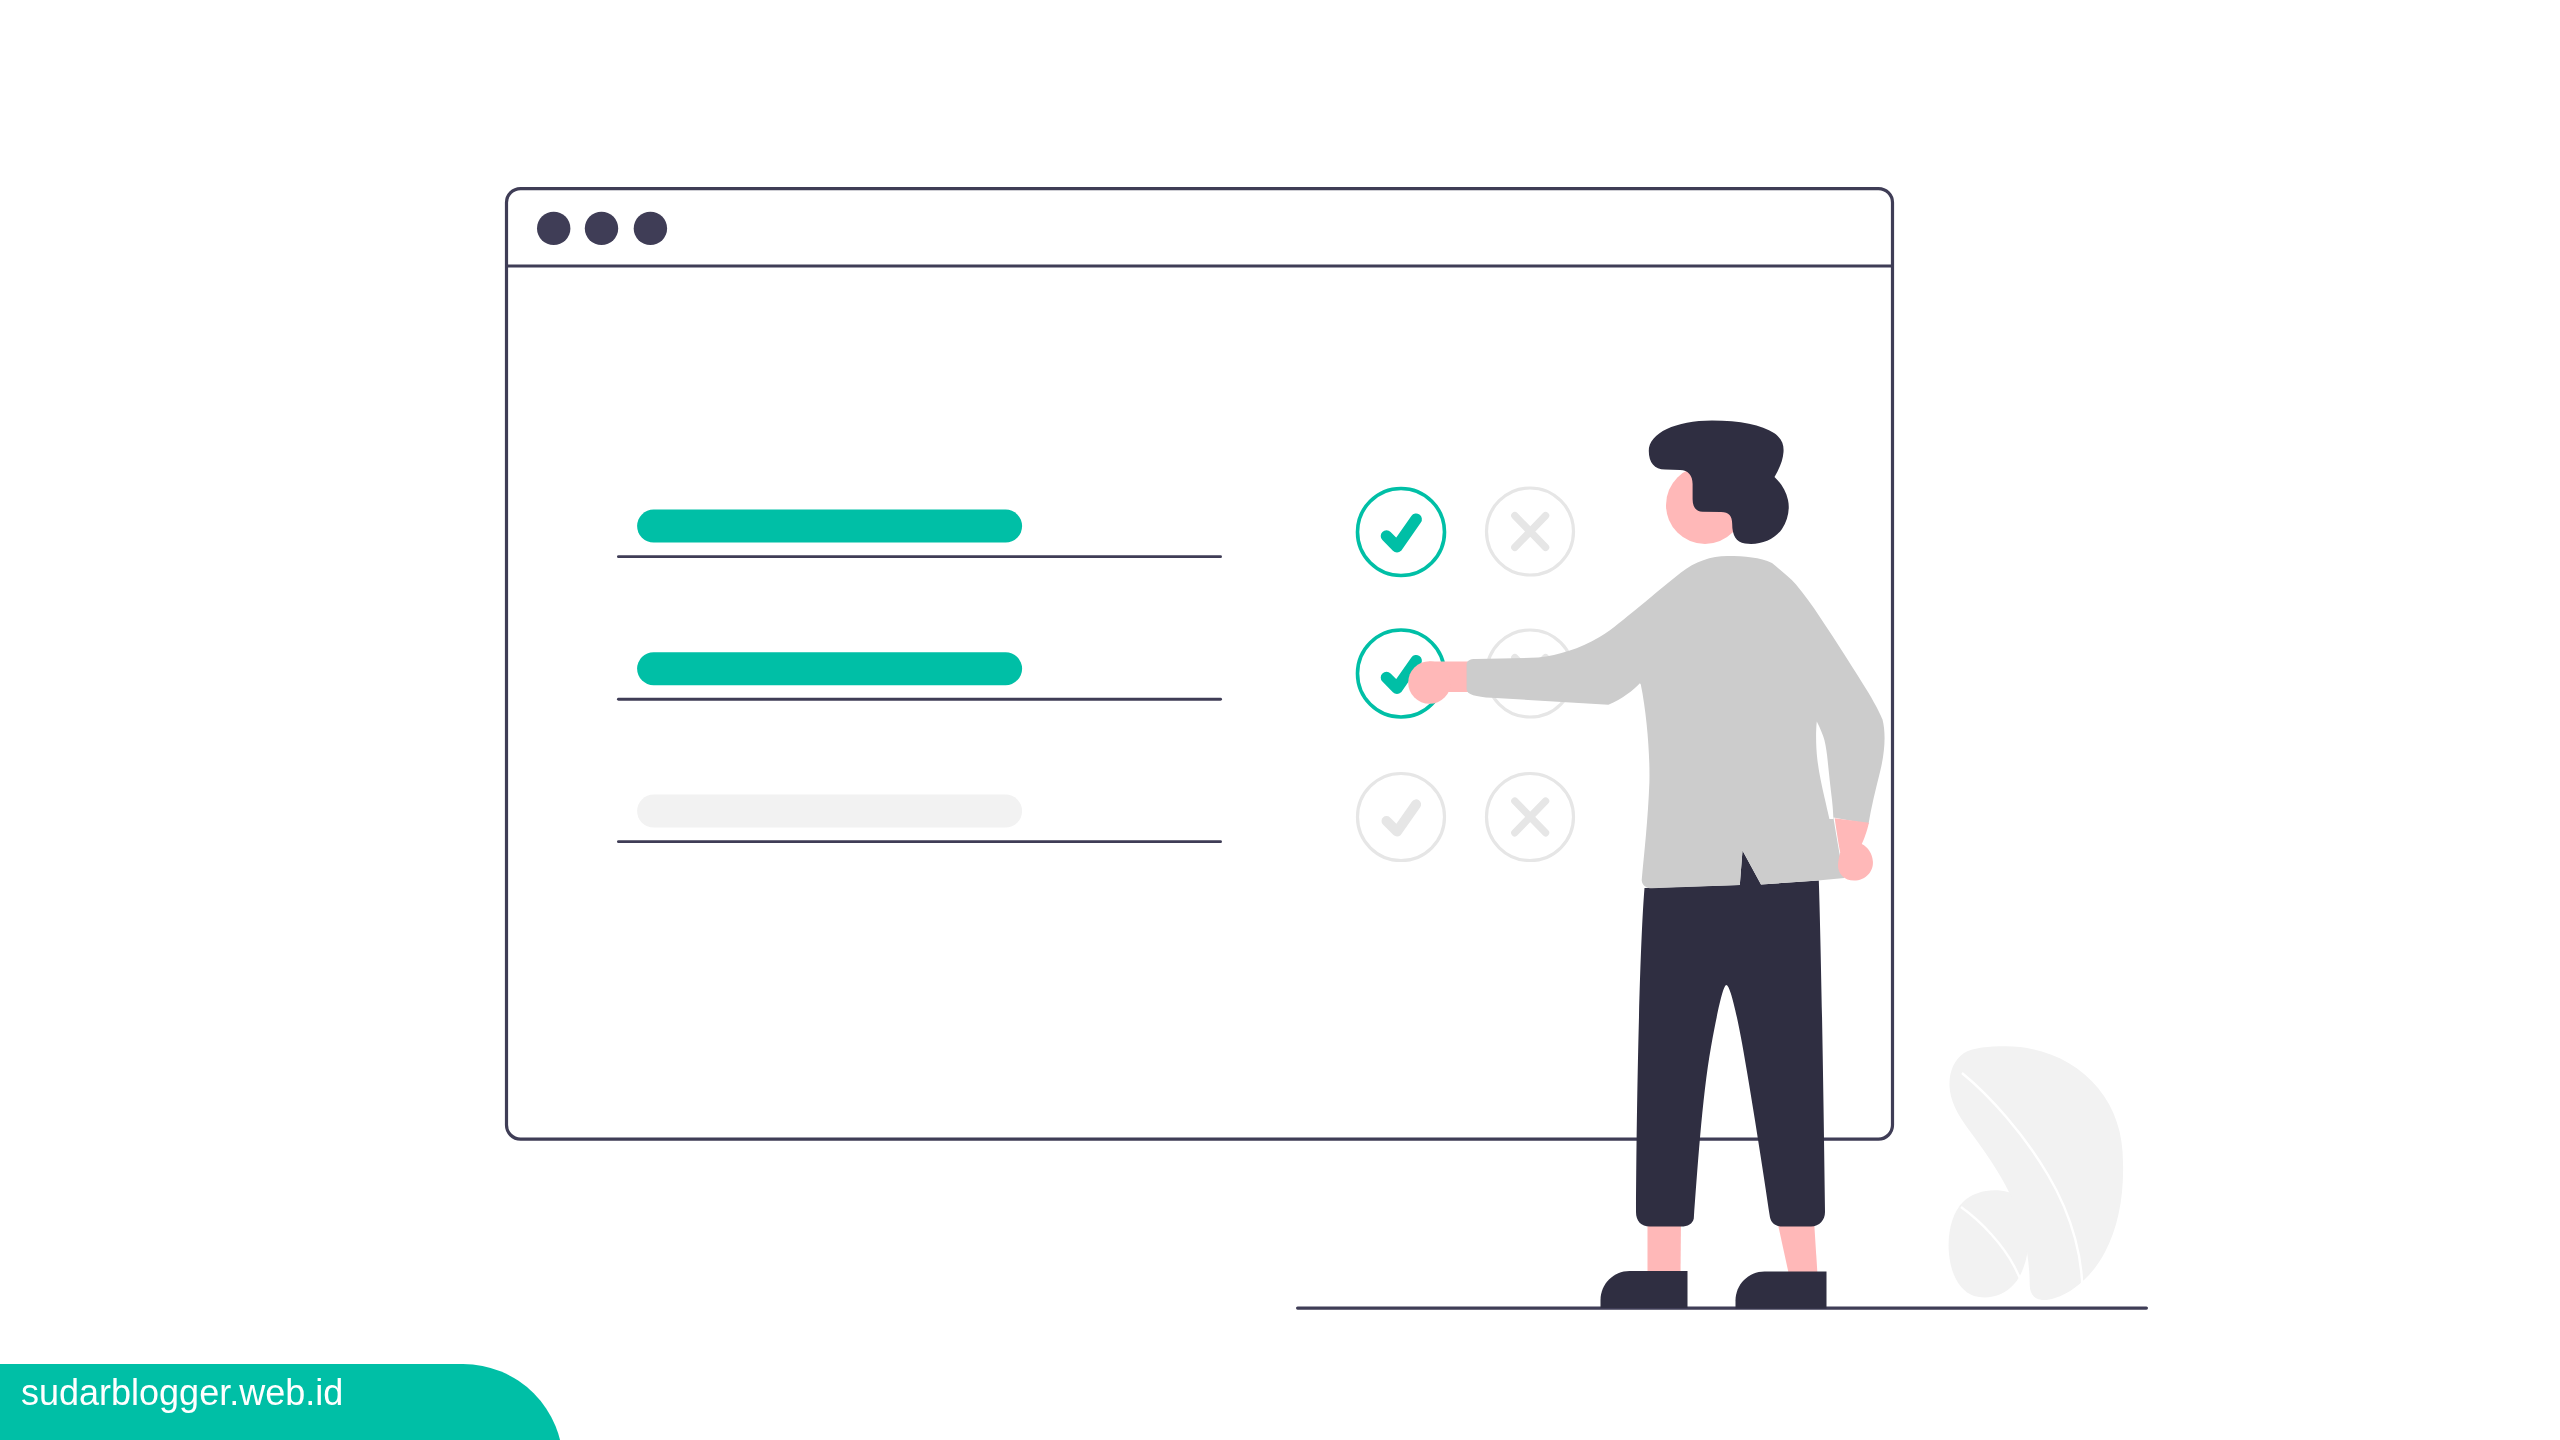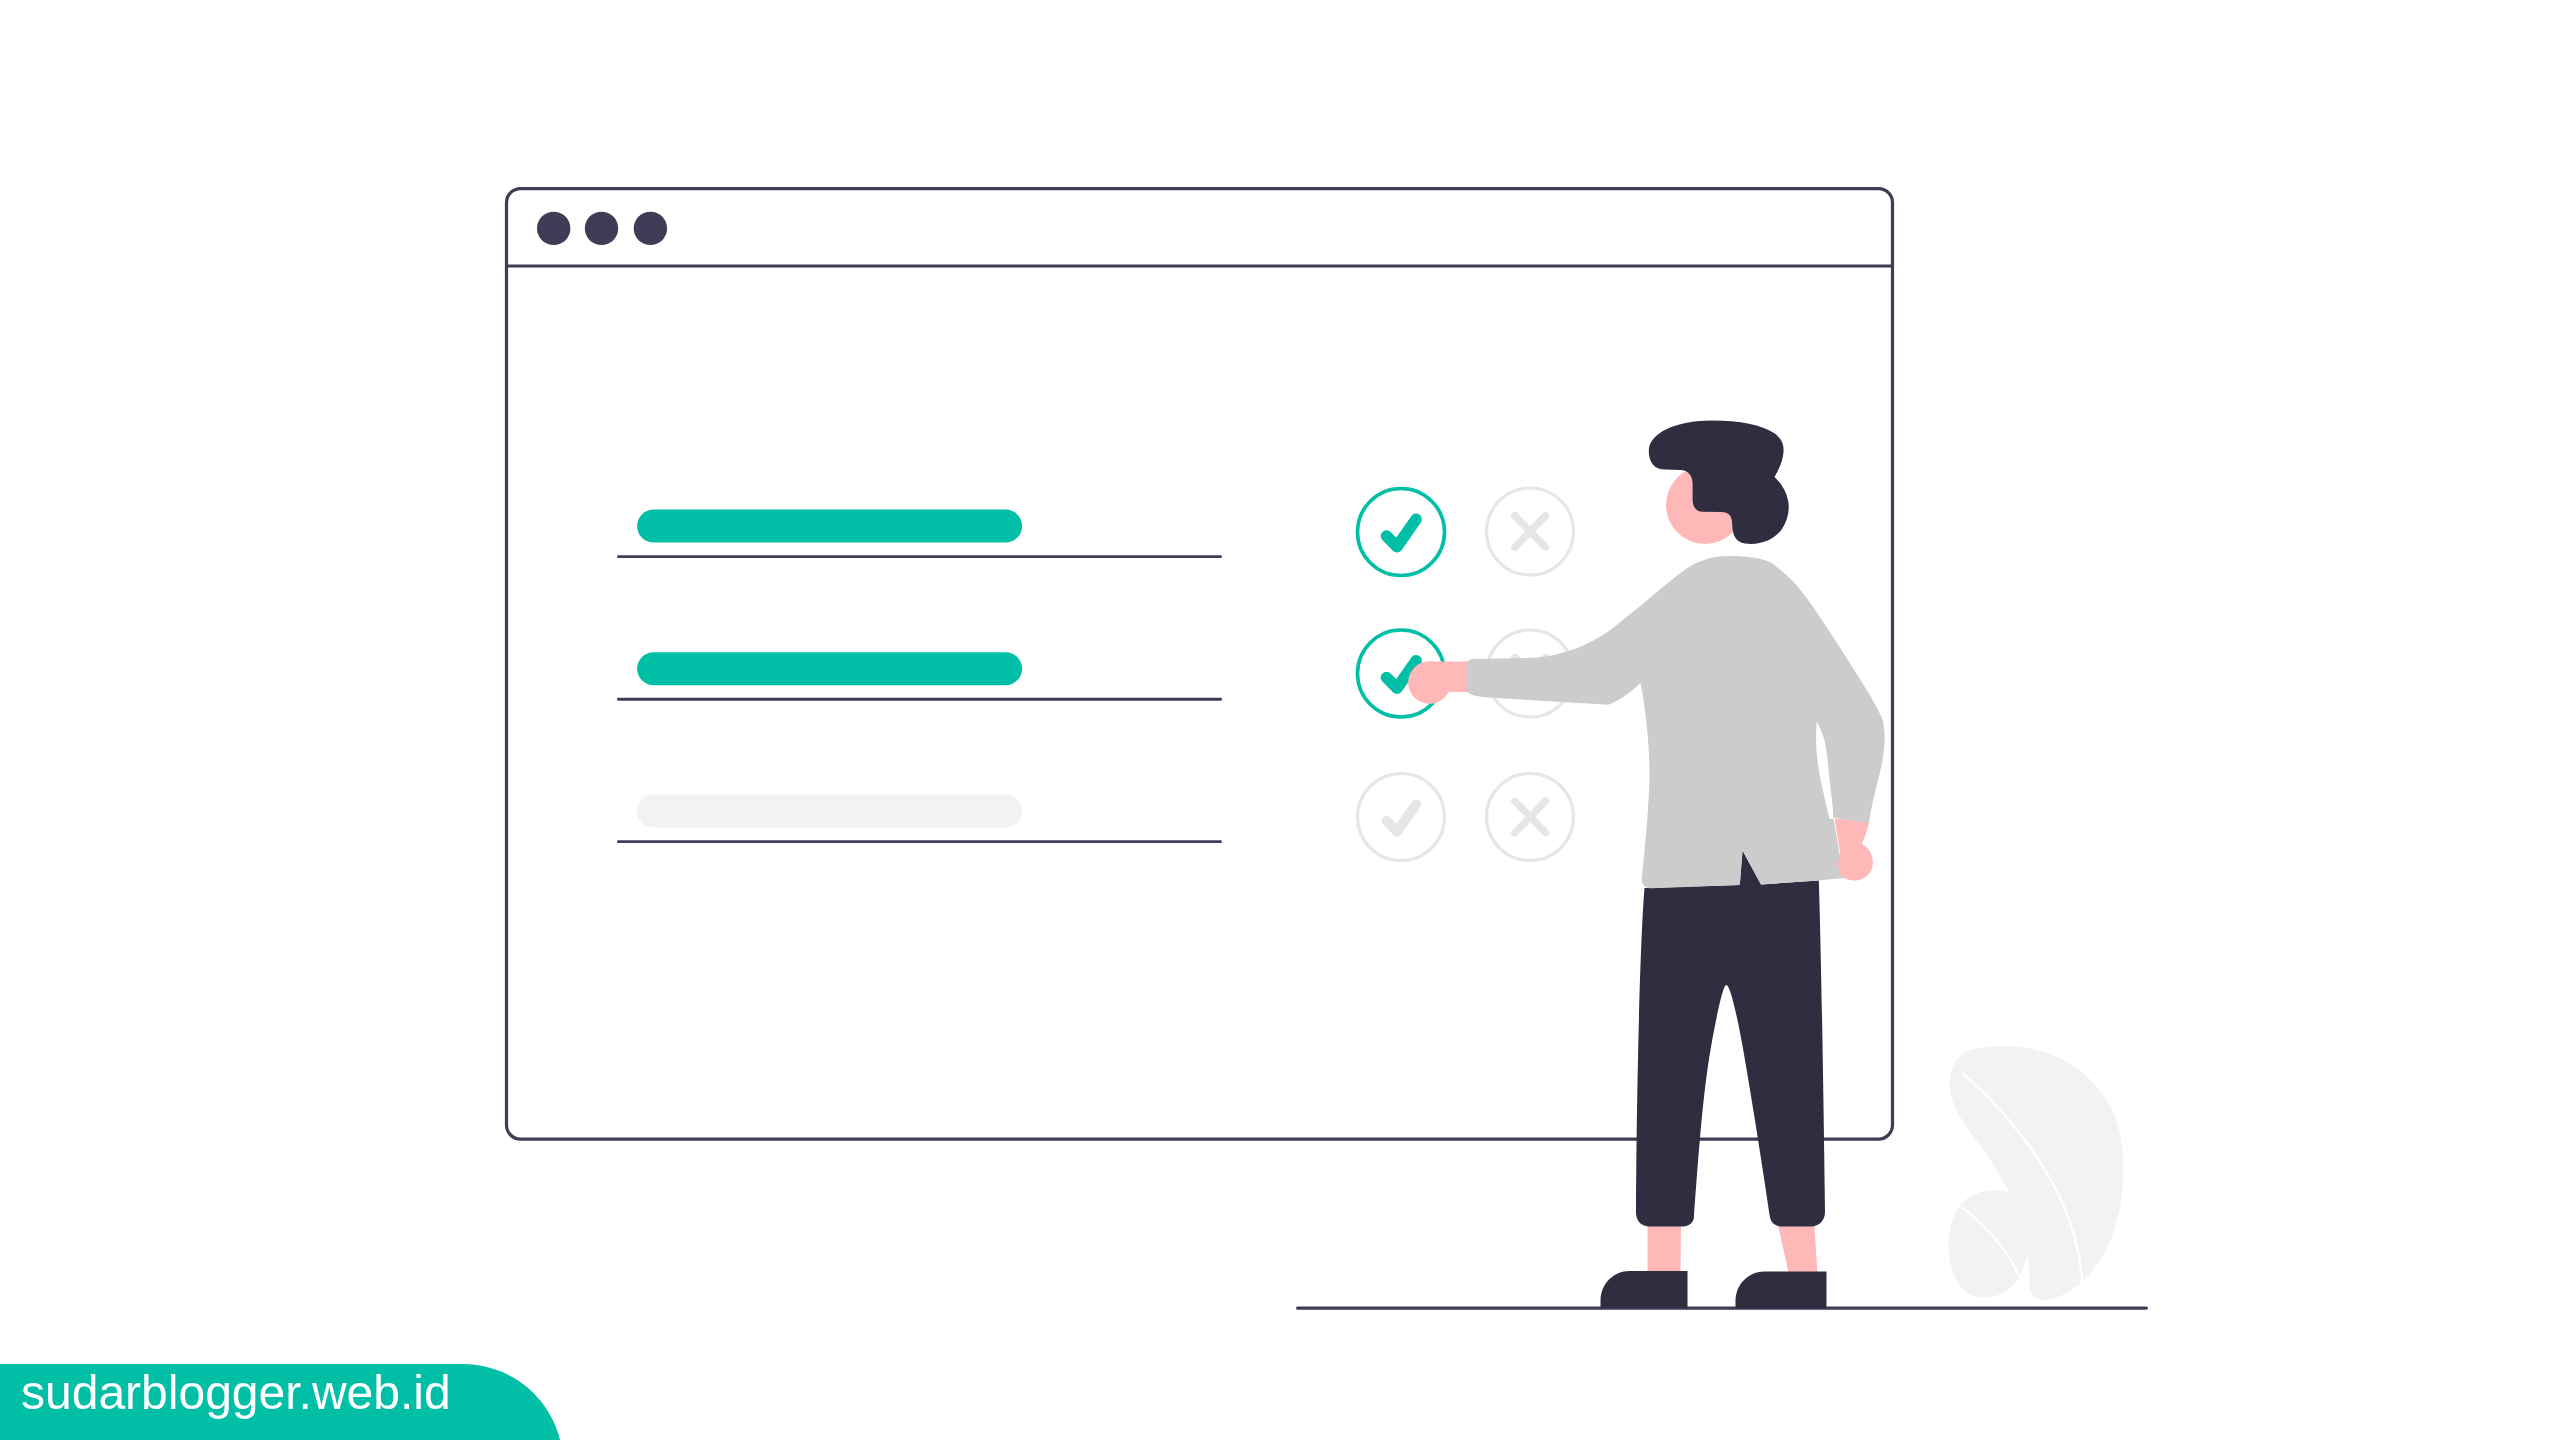--- a/index.html
+++ b/index.html
@@ -2,21 +2,21 @@
 <html><head>
 <meta charset="utf-8">
 <title>Illustration</title>
 <style>
   html,body{margin:0;padding:0;background:#ffffff;}
   body{width:2560px;height:1440px;overflow:hidden;font-family:"Liberation Sans",sans-serif;}
   #stage{position:relative;width:2560px;height:1440px;background:#fff;}
   svg.scene{position:absolute;left:0;top:0;width:2560px;height:1440px;display:block;}
   .badge{position:absolute;left:0;top:1364px;width:563px;height:100px;background:#00bfa6;
          border-radius:0 100px 0 0;display:flex;align-items:flex-start;}
-  .badge-text{color:#fff;font-size:48px;line-height:52px;margin:3px 0 0 21px;white-space:nowrap;
+  .badge-text{color:#fff;font-size:36px;line-height:52px;margin:3px 0 0 21px;white-space:nowrap;
               font-family:"Liberation Sans",sans-serif;letter-spacing:0px;}
 </style>
 </head>
 <body>
 
 <div id="stage">
   <svg class="scene" viewBox="0 0 2560 1440">
 
     <rect x="1296" y="1306.5" width="852" height="3.2" rx="1.6" fill="#3f3d56"></rect>
 

